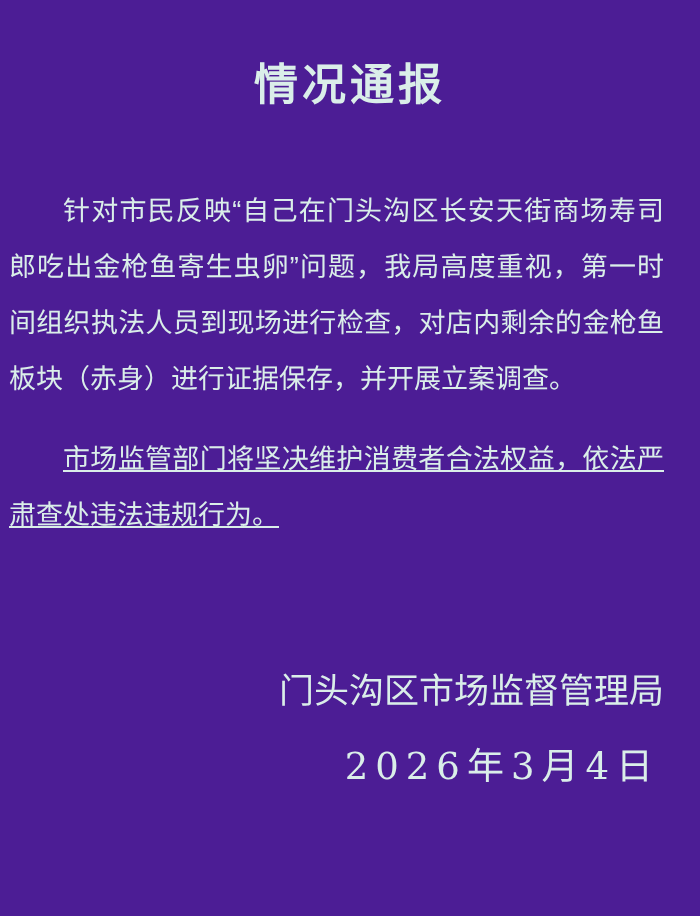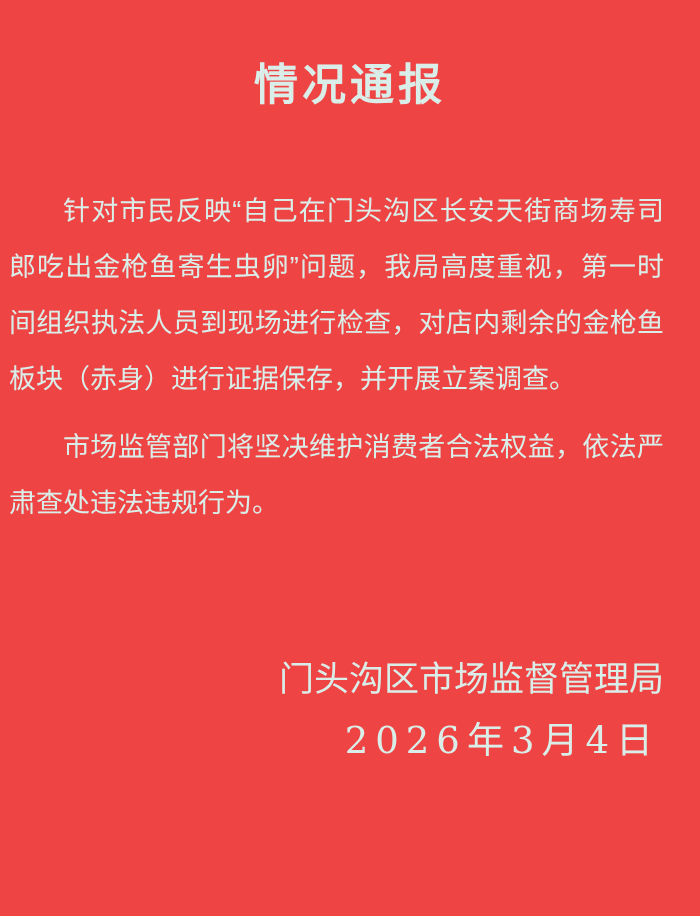--- a/index.html
+++ b/index.html
@@ -29,44 +29,45 @@
     font-size: 27px;
     line-height: 56px;
     text-align: justify;
     text-justify: inter-character;
   }
   .body-block p {
     margin: 0;
     text-indent: 2em;
   }
   .body-block p + p {
-    margin-top: 12px;
+    margin-top: 24px;
+    text-decoration: underline;
   }
   .signature {
     margin-top: 120px;
     padding-right: 36px;
     text-align: right;
     font-size: 35px;
     line-height: 56px;
     padding-left: 20px;
   }
   .date {
-    margin-top: 6px;
+    margin-top: 20px;
     padding-right: 40px;
     text-align: right;
     font-family: "DejaVu Serif", serif;
     font-size: 37px;
     line-height: 56px;
     letter-spacing: 7px;
   }
 </style>
 </head>
 <body>
 
-<div class="page" style="background: #ef4444; color: rgb(218, 238, 233);">
+<div class="page" style="background: #4c1d95; color: rgb(218, 238, 233);">
   <h1 class="title">情况通报</h1>
 
   <div class="body-block">
     <p>针对市民反映“自己在门头沟区长安天街商场寿司郎吃出金枪鱼寄生虫卵”问题，我局高度重视，第一时间组织执法人员到现场进行检查，对店内剩余的金枪鱼板块（赤身）进行证据保存，并开展立案调查。</p>
     <p>市场监管部门将坚决维护消费者合法权益，依法严肃查处违法违规行为。</p>
   </div>
 
   <div class="signature">门头沟区市场监督管理局</div>
 
   <div class="date">2026年3月4日</div>

